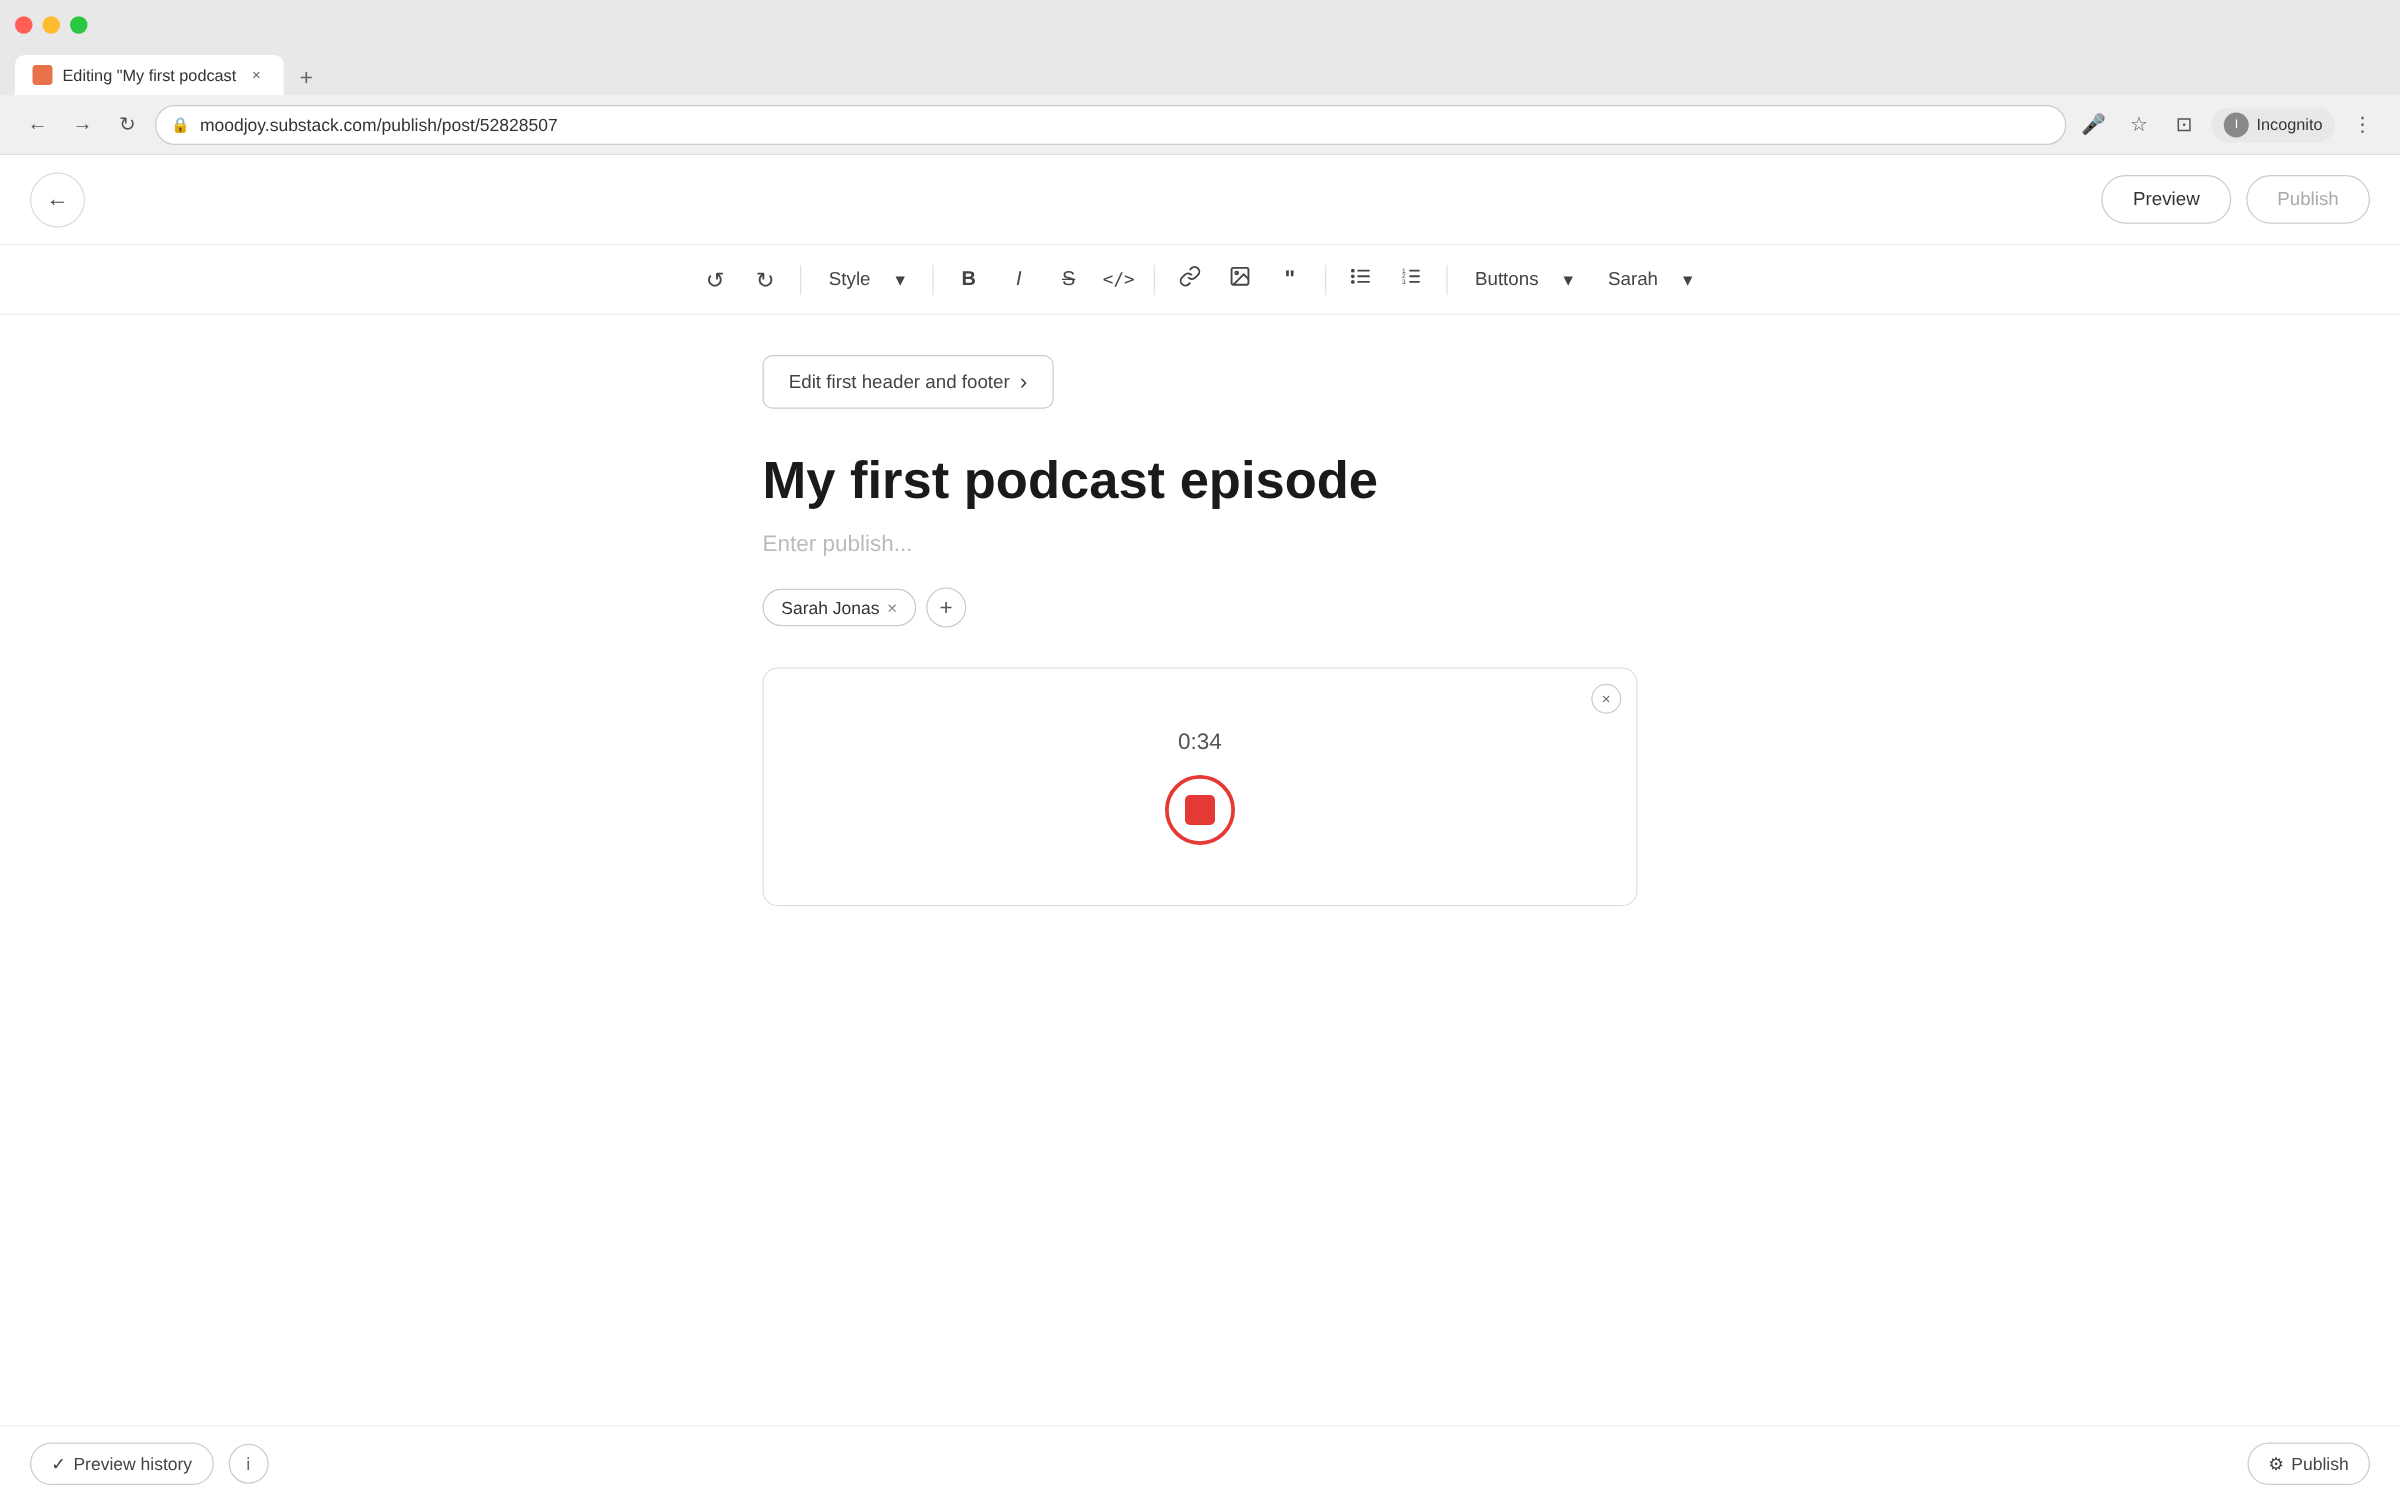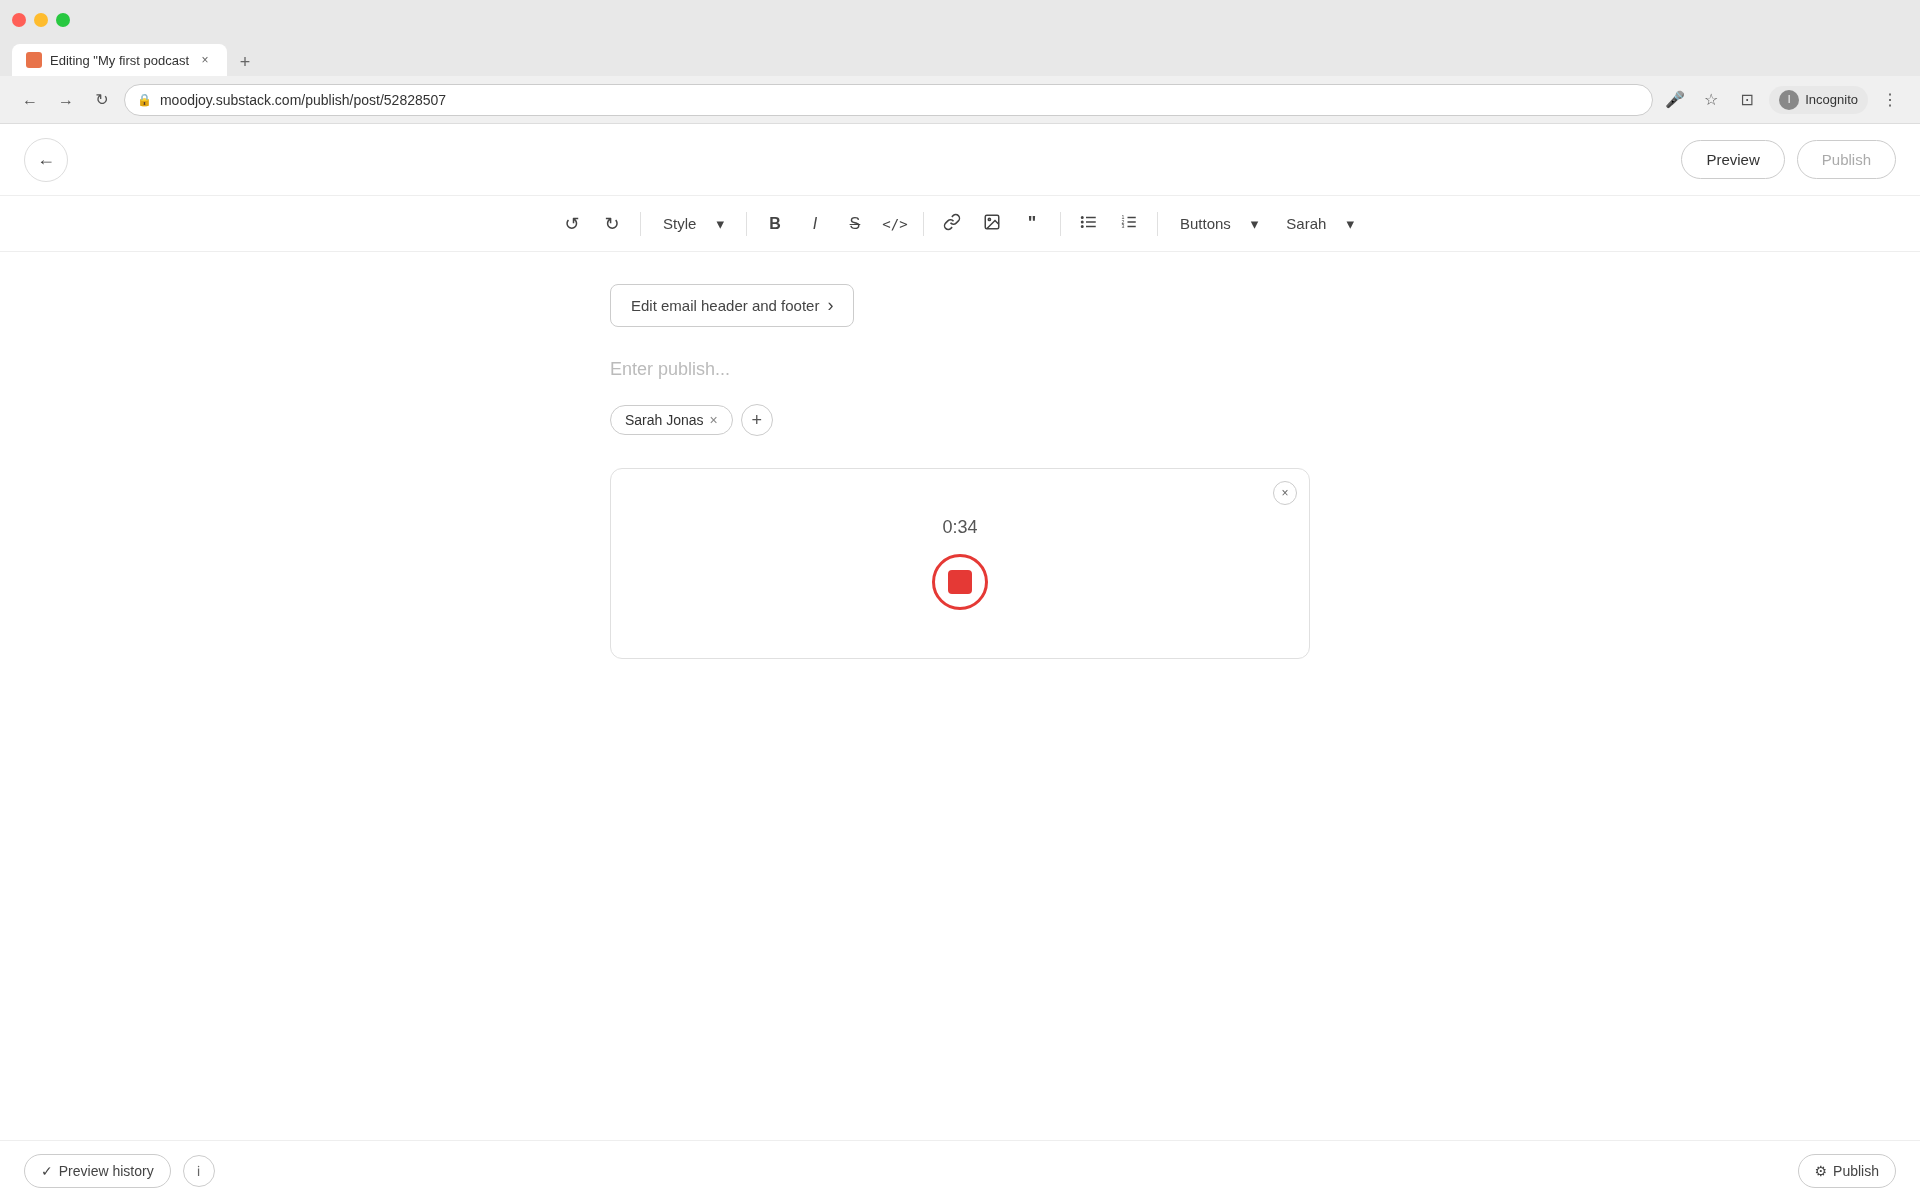--- a/index.html
+++ b/index.html
@@ -659,24 +659,25 @@
     <button class="toolbar-dropdown">
       <span>Sarah</span>
       <span>▾</span>
     </button>
   </div>
 
   <div class="content-area">
     <div class="content-inner">
 
       <button class="edit-header-btn">
-        <span>Edit email header and footer</span>
+        <span>Edit first header and footer</span>
         <span style="font-size:18px;">›</span>
       </button>
 
+      <div class="post-title">My first podcast episode</div>
 
       <div class="subtitle-placeholder">Enter publish...</div>
 
       <div class="author-row">
         <div class="author-tag">
           <span>Sarah Jonas</span>
           <span class="author-remove">×</span>
         </div>
         <button class="add-author-btn">+</button>
       </div>

